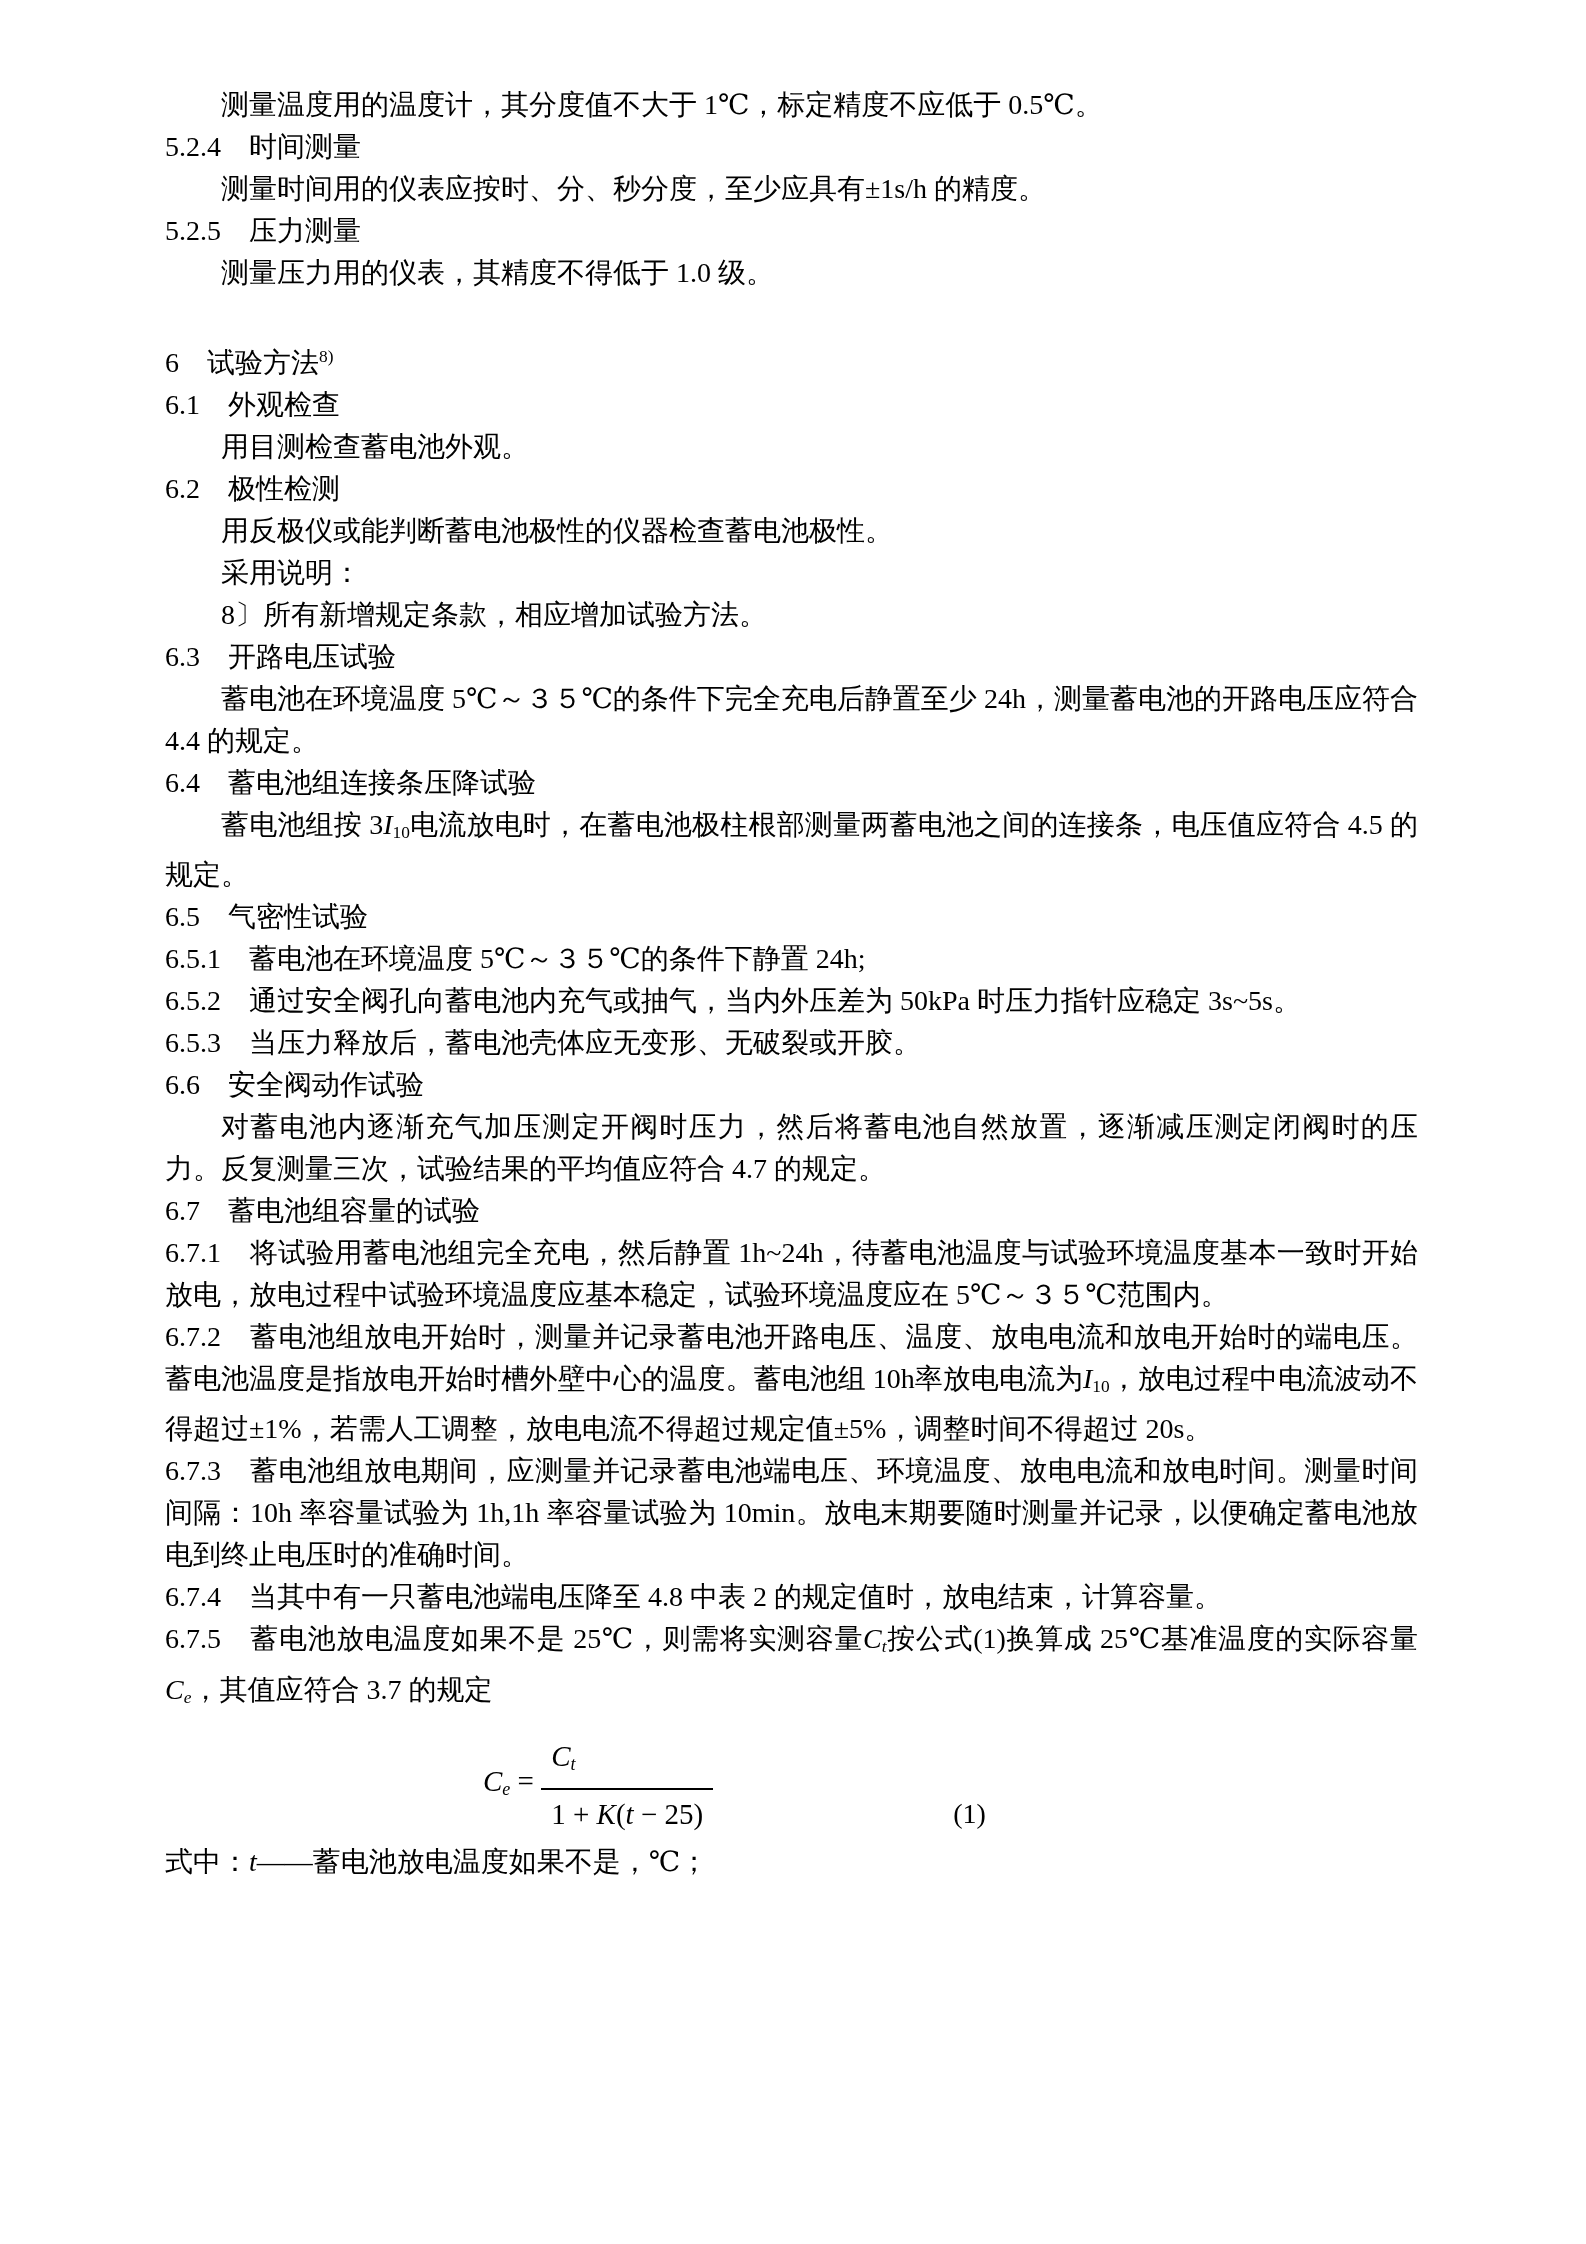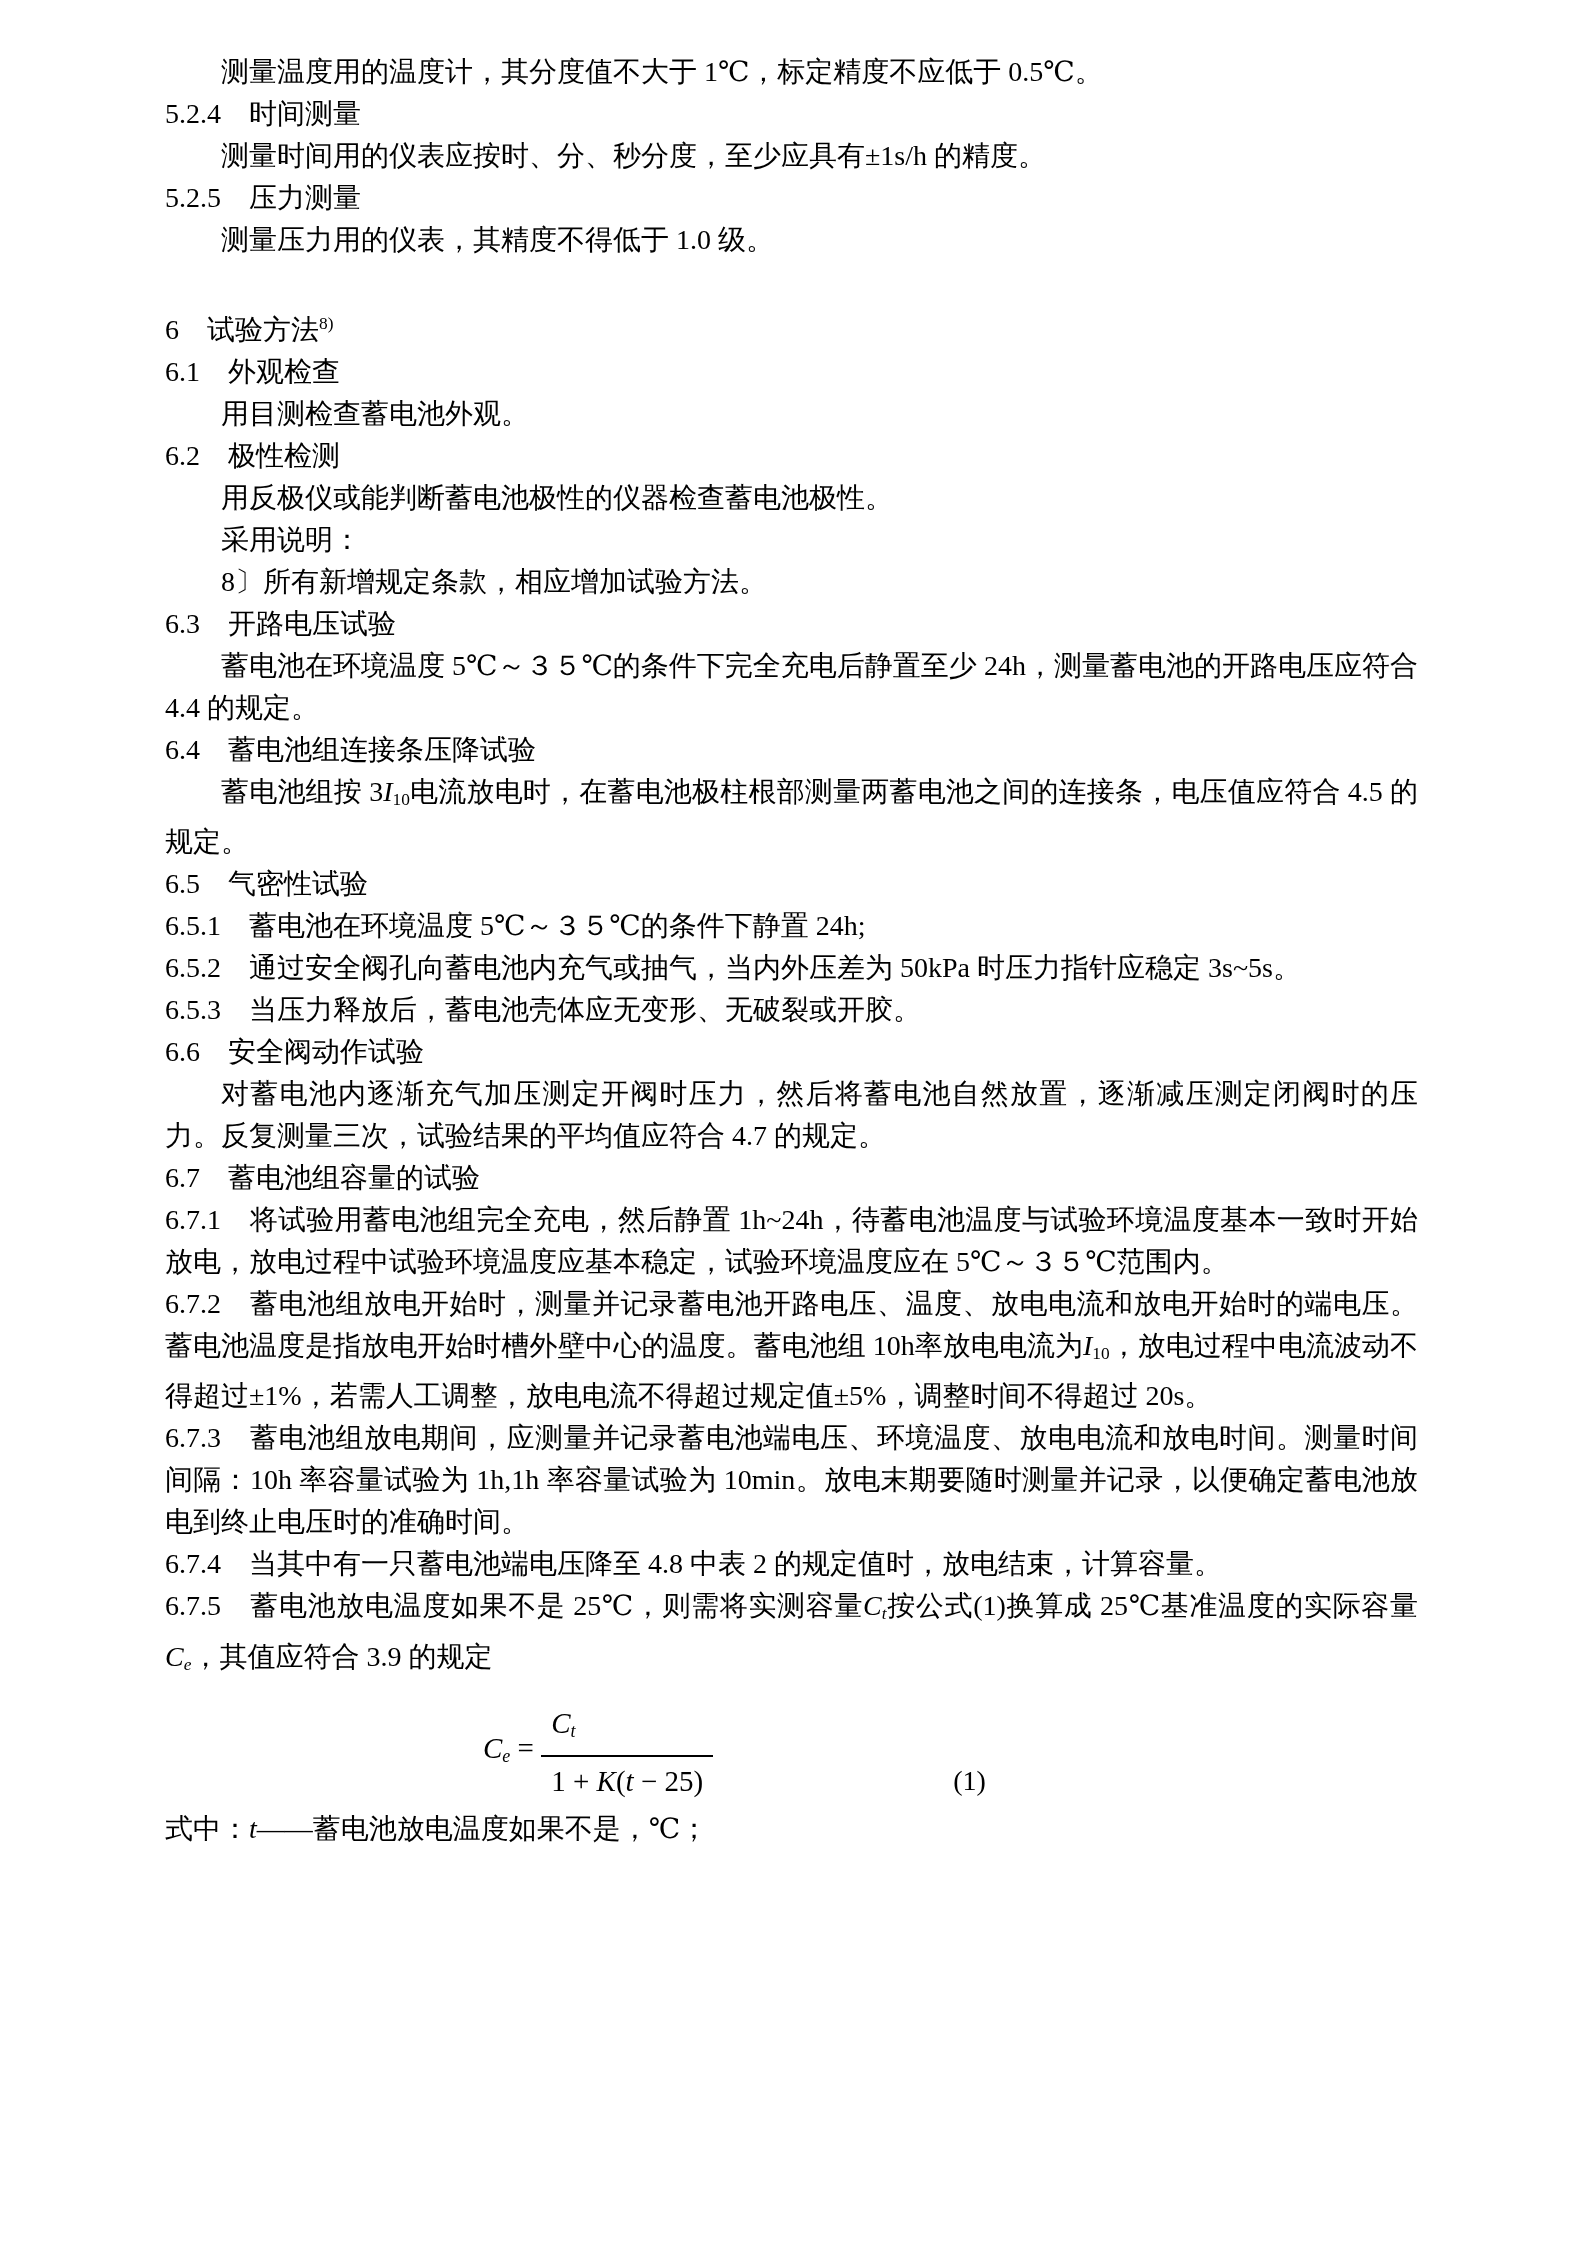--- a/index.html
+++ b/index.html
@@ -4,21 +4,21 @@
 <style>
   html, body {
     margin: 0;
     padding: 0;
     background: #ffffff;
   }
   .page {
     width: 1586px;
     min-height: 2244px;
     box-sizing: border-box;
-    padding: 51px 168px 60px 165px;
+    padding: 84px 168px 60px 165px;
     background: #ffffff;
     color: #000000;
     font-family: "Liberation Serif", "DejaVu Serif", serif;
     font-size: 28px;
     line-height: 42px;
   }
   .para {
     margin: 0;
     text-align: justify;
   }
@@ -78,19 +78,19 @@
     <div class="para flush"><span>6.5.1　蓄电池在环境温度 5℃～３５℃的条件下静置 24h;</span></div>
     <div class="para flush"><span>6.5.2　通过安全阀孔向蓄电池内充气或抽气，当内外压差为 50kPa 时压力指针应稳定 3s~5s。</span></div>
     <div class="para flush"><span>6.5.3　当压力释放后，蓄电池壳体应无变形、无破裂或开胶。</span></div>
     <div class="para section"><span>6.6　安全阀动作试验</span></div>
     <div class="para body-indent"><span>对蓄电池内逐渐充气加压测定开阀时压力，然后将蓄电池自然放置，逐渐减压测定闭阀时的压力。反复测量三次，试验结果的平均值应符合 4.7 的规定。</span></div>
     <div class="para section"><span>6.7　蓄电池组容量的试验</span></div>
     <div class="para flush"><span>6.7.1　将试验用蓄电池组完全充电，然后静置 1h~24h，待蓄电池温度与试验环境温度基本一致时开始放电，放电过程中试验环境温度应基本稳定，试验环境温度应在 5℃～３５℃范围内。</span></div>
     <div class="para flush"><span>6.7.2　蓄电池组放电开始时，测量并记录蓄电池开路电压、温度、放电电流和放电开始时的端电压。蓄电池温度是指放电开始时槽外壁中心的温度。蓄电池组 10h率放电电流为</span><span class="i">I</span><span class="sub">10</span><span>，放电过程中电流波动不得超过±1%，若需人工调整，放电电流不得超过规定值±5%，调整时间不得超过 20s。</span></div>
     <div class="para flush"><span>6.7.3　蓄电池组放电期间，应测量并记录蓄电池端电压、环境温度、放电电流和放电时间。测量时间间隔：10h 率容量试验为 1h,1h 率容量试验为 10min。放电末期要随时测量并记录，以便确定蓄电池放电到终止电压时的准确时间。</span></div>
     <div class="para flush"><span>6.7.4　当其中有一只蓄电池端电压降至 4.8 中表 2 的规定值时，放电结束，计算容量。</span></div>
-    <div class="para flush"><span>6.7.5　蓄电池放电温度如果不是 25℃，则需将实测容量</span><span class="i">C</span><span class="i sub">t</span><span>按公式(1)换算成 25℃基准温度的实际容量</span><span class="i">C</span><span class="i sub">e</span><span>，其值应符合 3.9 的规定</span></div>
+    <div class="para flush"><span>6.7.5　蓄电池放电温度如果不是 25℃，则需将实测容量</span><span class="i">C</span><span class="i sub">t</span><span>按公式(1)换算成 25℃基准温度的实际容量</span><span class="i">C</span><span class="i sub">e</span><span>，其值应符合 3.7 的规定</span></div>
     <div class="formula-row">
       <span class="equation"><span class="eq-lhs"><span class="i">C</span><span class="i sub">e</span><span> = </span></span><span class="fraction"><span class="frac-num"><span class="i">C</span><span class="i sub">t</span></span><span class="frac-den"><span>1 + </span><span class="i">K</span><span>(</span><span class="i">t</span><span> − 25</span><span>)</span></span></span></span>
       <span class="eq-label">(1)</span>
     </div>
     <div class="para flush"><span>式中：</span><span class="i">t</span><span>——蓄电池放电温度如果不是，℃；</span></div>
   </div>
 
 </body></html>

